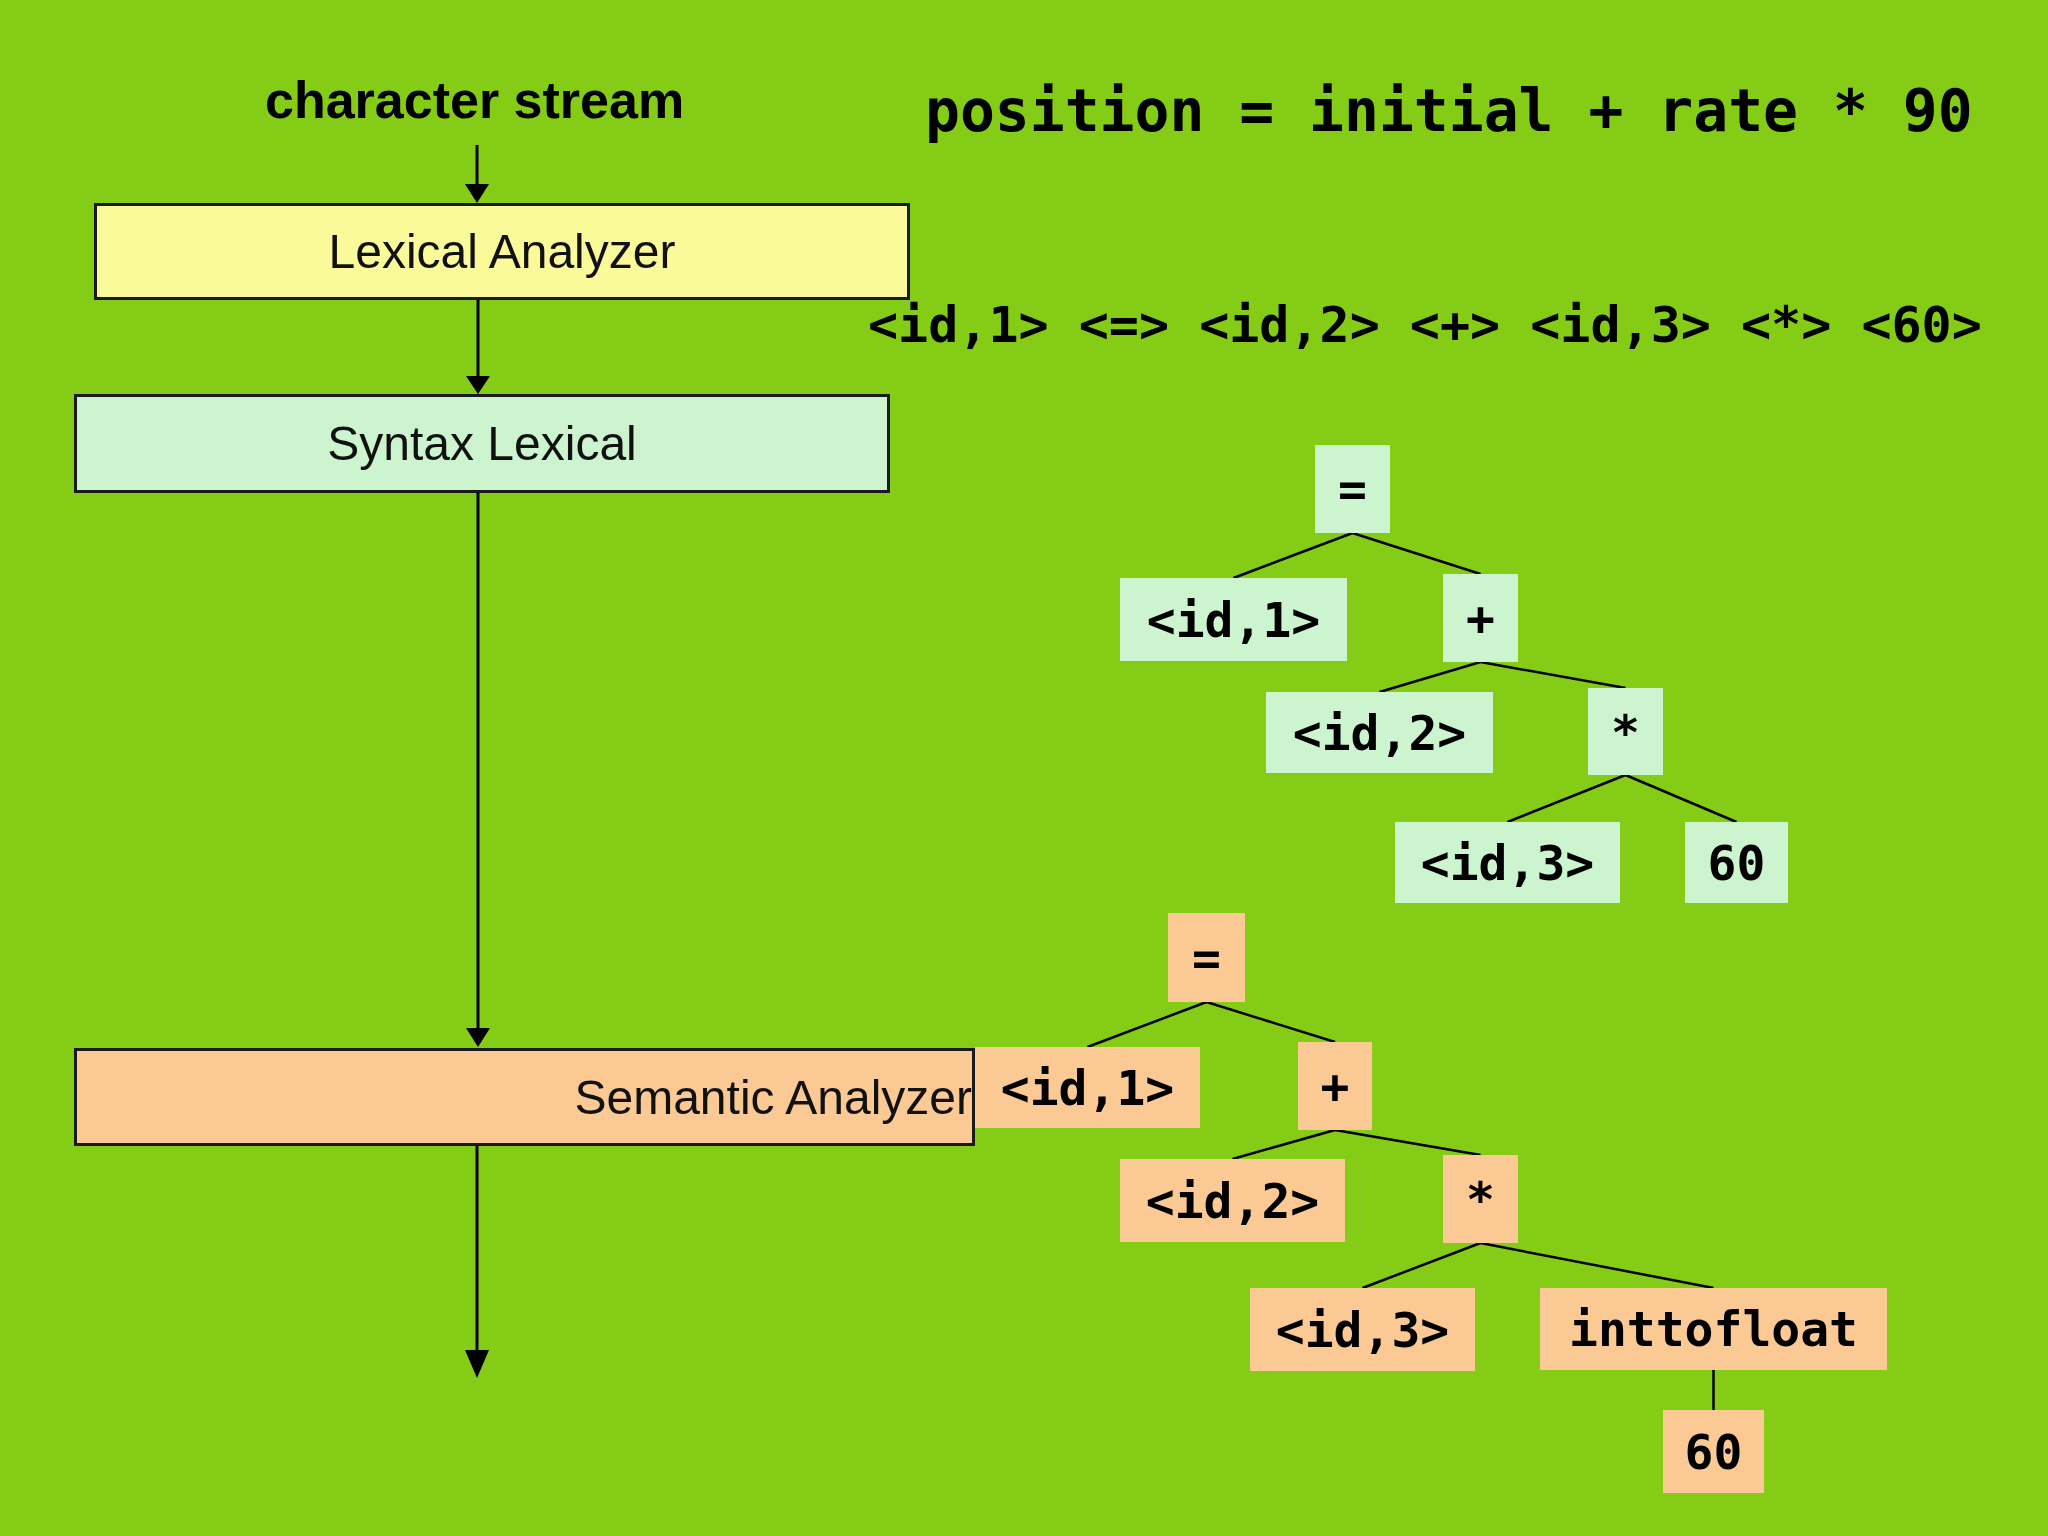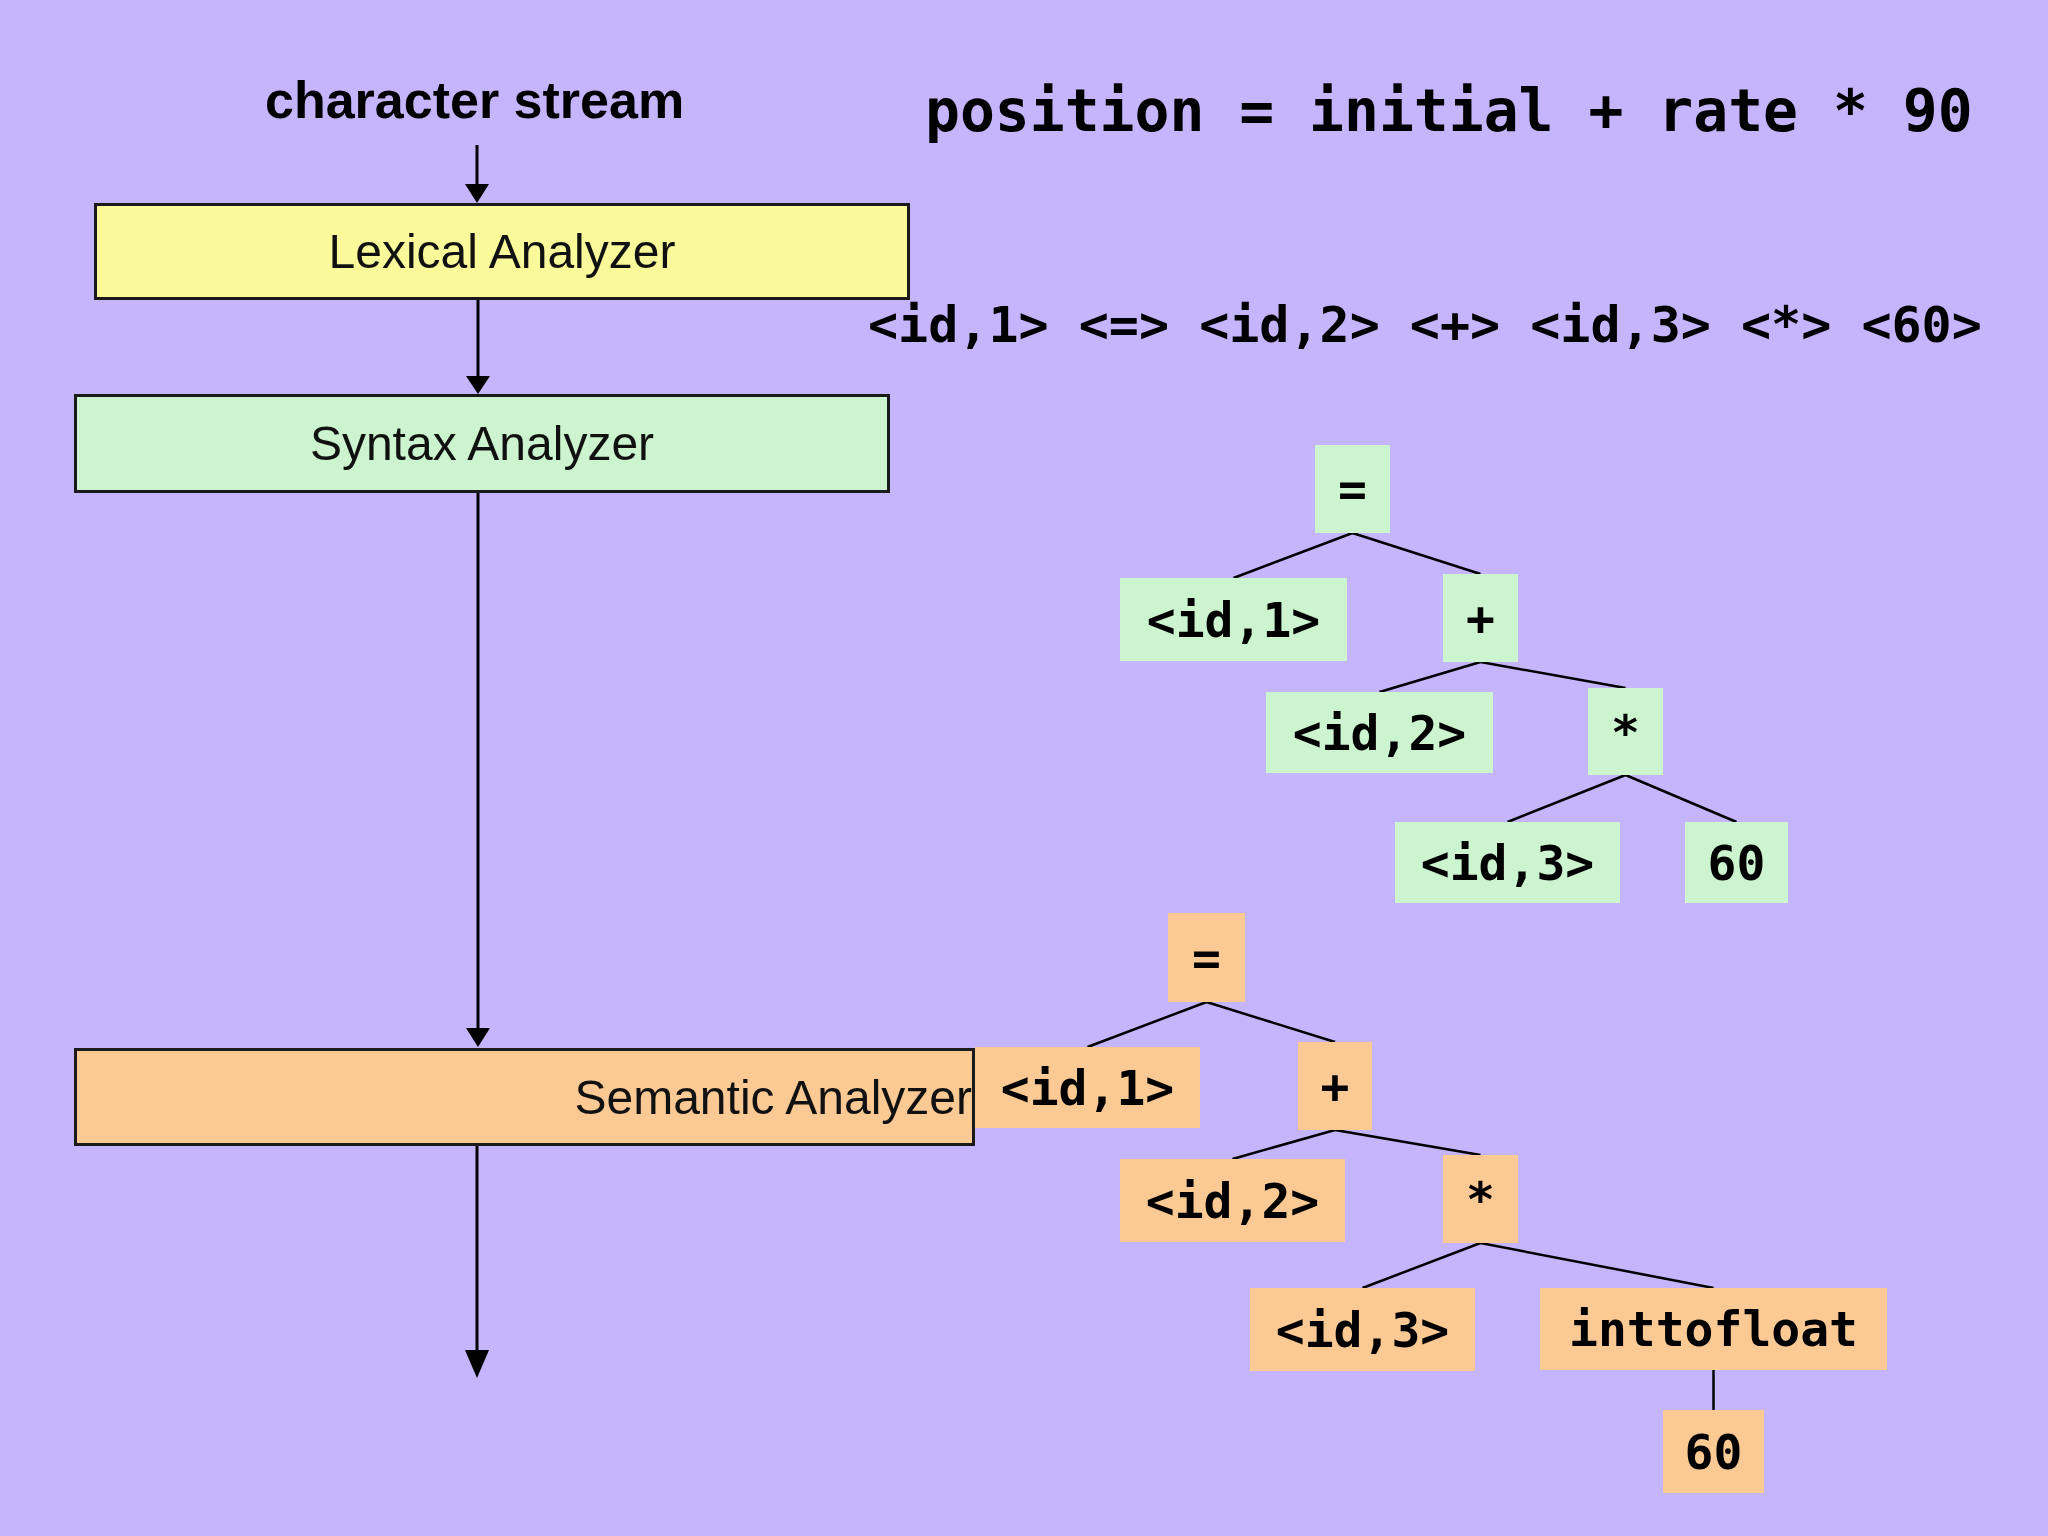--- a/index.html
+++ b/index.html
@@ -1,20 +1,20 @@
 <!DOCTYPE html>
 <html><head>
 <meta charset="utf-8">
 <style>
   html, body { margin: 0; padding: 0; background: #ffffff; }
   #canvas {
     position: relative;
     width: 2048px;
     height: 1536px;
-    background: #c4b5fd;
+    background: #84cc16;
     overflow: hidden;
     font-family: "Liberation Sans", sans-serif;
   }
   #diagram-svg {
     position: absolute;
     left: 0; top: 0;
     width: 2048px; height: 1536px;
   }
   #flow-arrows line { stroke: #000000; stroke-width: 3; }
   #flow-arrows polygon { fill: #000000; }
@@ -114,21 +114,21 @@
 
   <div class="mono expr">position = initial + rate * 90</div>
 
   <div class="mono tokens">&lt;id,1&gt; &lt;=&gt; &lt;id,2&gt; &lt;+&gt; &lt;id,3&gt; &lt;*&gt; &lt;60&gt;</div>
 
   <div class="pipe-box" id="box-lexical" style="background: rgb(250, 250, 155);">
     <span class="pipe-label">Lexical Analyzer</span>
   </div>
 
   <div class="pipe-box" id="box-syntax" style="background: rgb(204, 244, 207);">
-    <span class="pipe-label">Syntax Analyzer</span>
+    <span class="pipe-label">Syntax Lexical</span>
   </div>
 
   <div class="pipe-box" id="box-semantic" style="background: rgb(251, 202, 148);">
     <span class="pipe-label">Semantic Analyzer</span>
   </div>
 
   <div id="tree-layer">
       <div class="tree-node" style="left: 1315px; top: 445px; width: 75px; height: 88px; background: rgb(204, 244, 207);">=</div>
       <div class="tree-node" style="left: 1120px; top: 578px; width: 227px; height: 83px; background: rgb(204, 244, 207);">&lt;id,1&gt;</div>
       <div class="tree-node" style="left: 1443px; top: 574px; width: 75px; height: 88px; background: rgb(204, 244, 207);">+</div>

